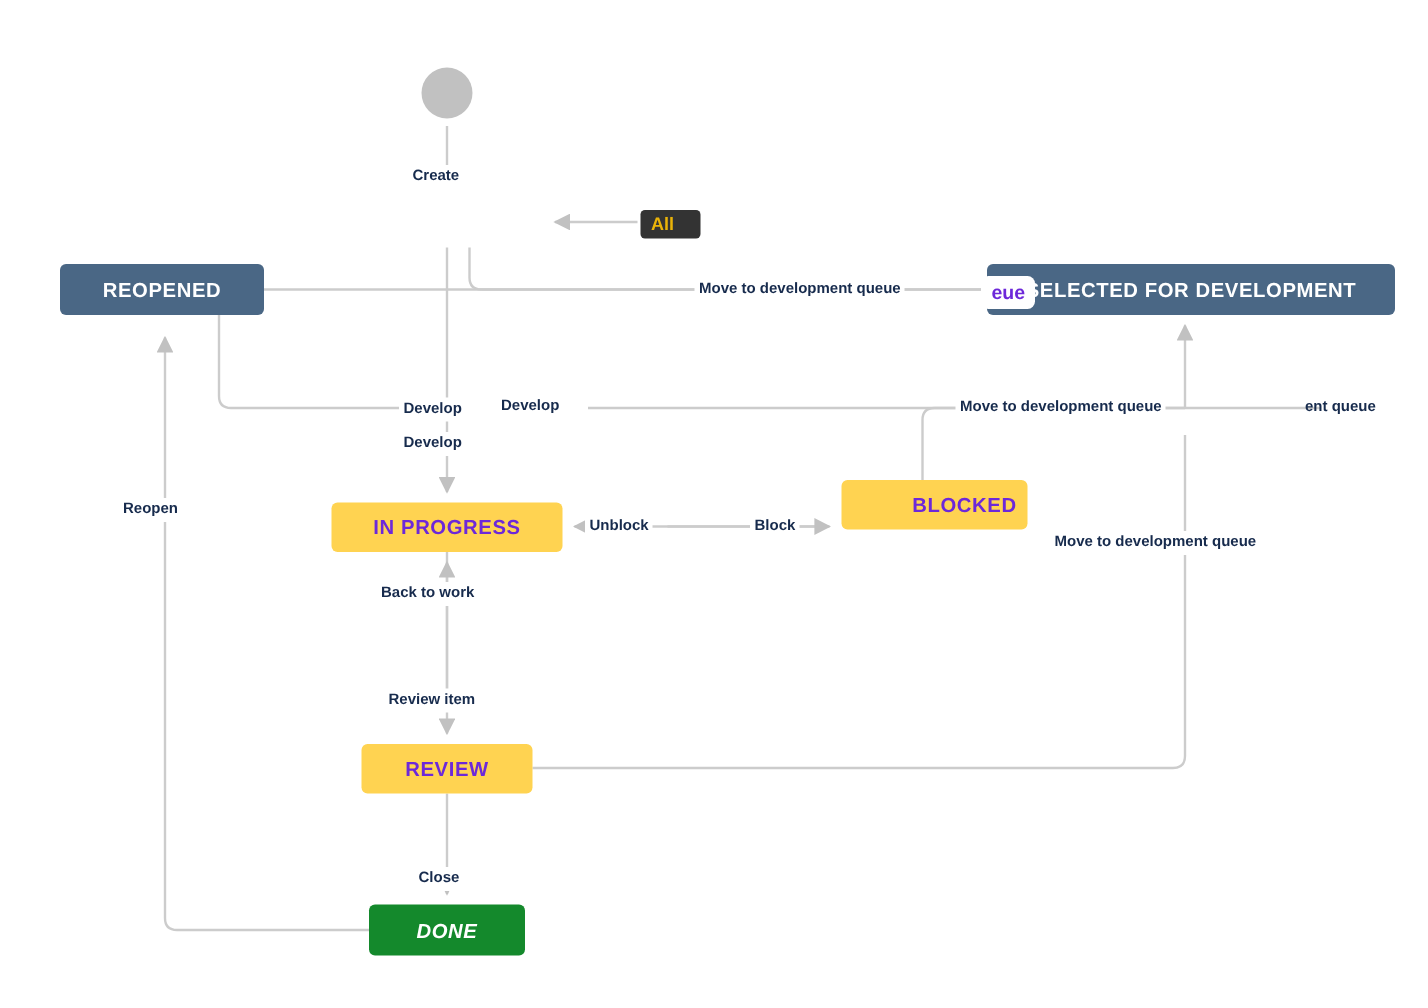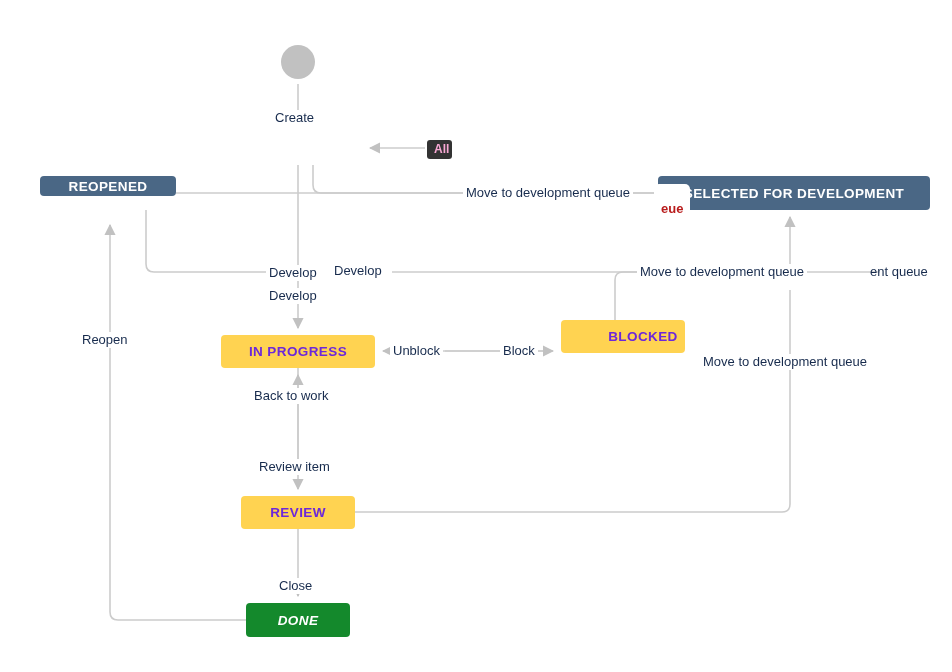--- a/index.html
+++ b/index.html
@@ -54,53 +54,53 @@
     color: #ffffff;
     font-style: italic;
   }
   .start-circle {
     position: absolute;
     border-radius: 50%;
     background: #c1c1c1;
   }
   .edge-label {
     position: absolute;
-    font-size: 13px;
-    font-weight: normal;
+    font-size: 10px;
+    font-weight: bold;
     color: #172b4d;
     white-space: nowrap;
     background: #ffffff;
     padding: 0 3px;
     line-height: 16px;
     user-select: none;
   }
   .edge-label.nobg {
     background: transparent;
     margin-left: 44px;
   }
   .badge {
     position: absolute;
     background: #333333;
-    color: #f9a8d4;
+    color: #eab308;
     font-size: 12px;
     font-weight: bold;
     border-radius: 3px;
-    padding: 2px 3px 3px 7px;
+    padding: 2px 18px 3px 7px;
     line-height: 14px;
     white-space: nowrap;
     user-select: none;
   }
   .pill-label {
     position: absolute;
     background: #ffffff;
-    color: #b91c1c;
+    color: #6d28d9;
     font-size: 13px;
     font-weight: bold;
     border-radius: 5px;
-    padding: 17px 7px;
+    padding: 3px 7px;
     line-height: 16px;
     white-space: nowrap;
     user-select: none;
   }
 </style>
 </head>
 <body>
 
 <div id="canvas">
 
@@ -141,21 +141,21 @@
 
       <path d="M 298 529 L 298 596" marker-end="url(#arrow)"></path>
 
       <path d="M 246 620 L 118 620 Q 110 620 110 612 L 110 225" marker-end="url(#arrow)"></path>
     </g>
   </svg>
 
   <div class="start-circle" style="left:281px; top:45px; width:34px; height:34px;"></div>
 
 
-  <div class="node blue" style="left:40px; top:176px; width:136px; height:20px;">
+  <div class="node blue" style="left:40px; top:176px; width:136px; height:34px;">
     <span>REOPENED</span>
   </div>
 
   <div class="node blue" style="left:658px; top:176px; width:272px; height:34px;">
     <span>SELECTED FOR DEVELOPMENT</span>
   </div>
 
   <div class="node yellow" style="left:221px; top:335px; width:154px; height:33px;">
     <span>IN PROGRESS</span>
   </div>

